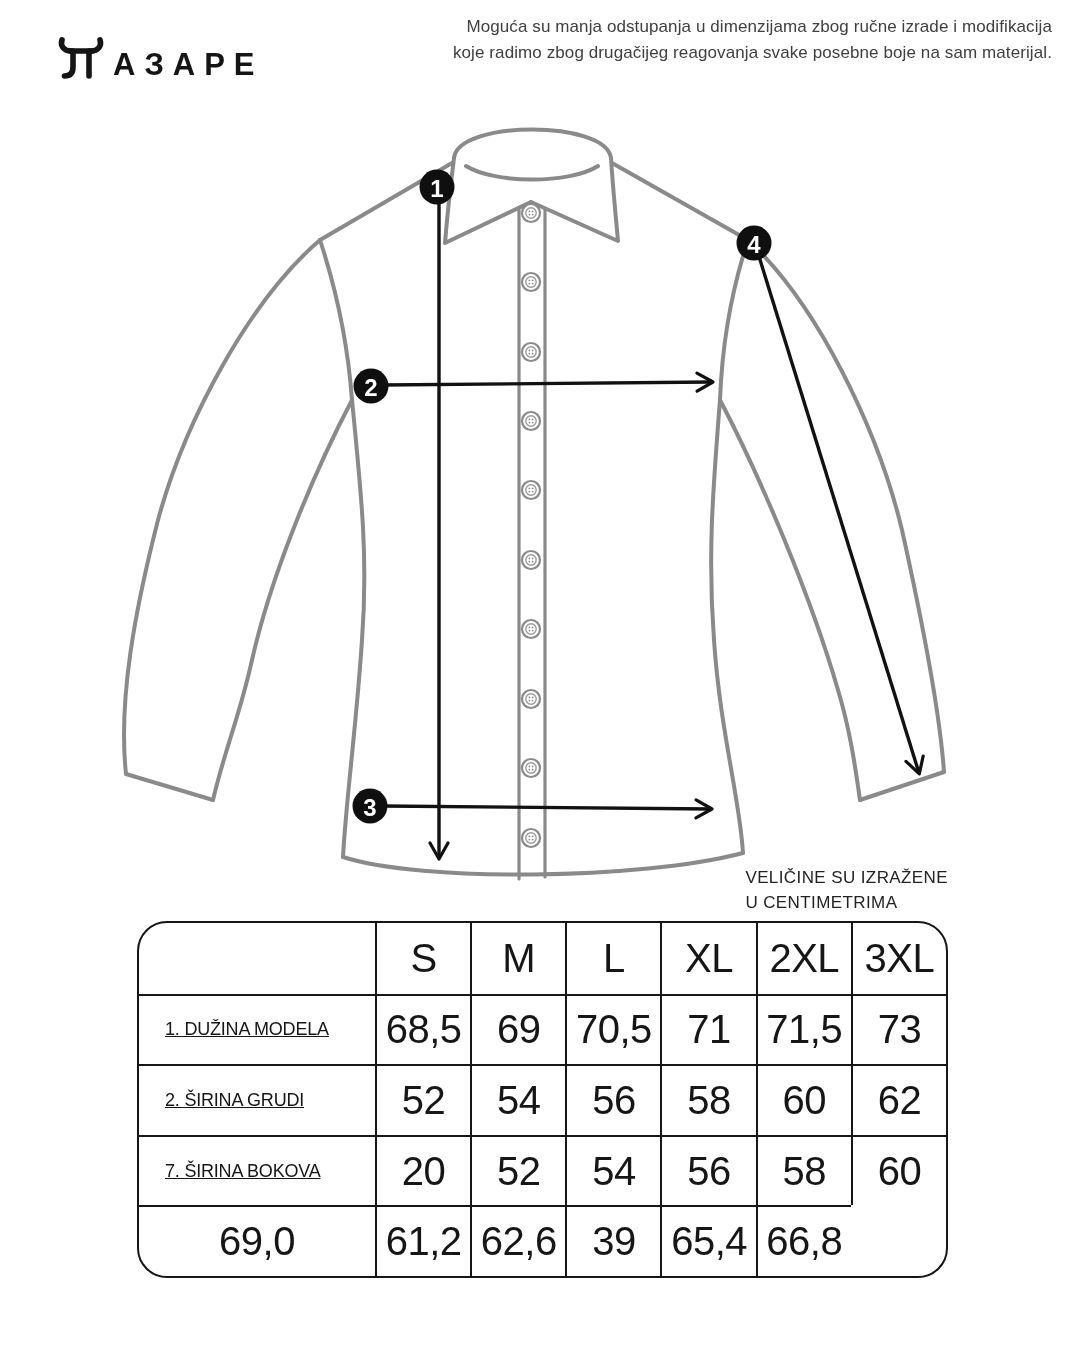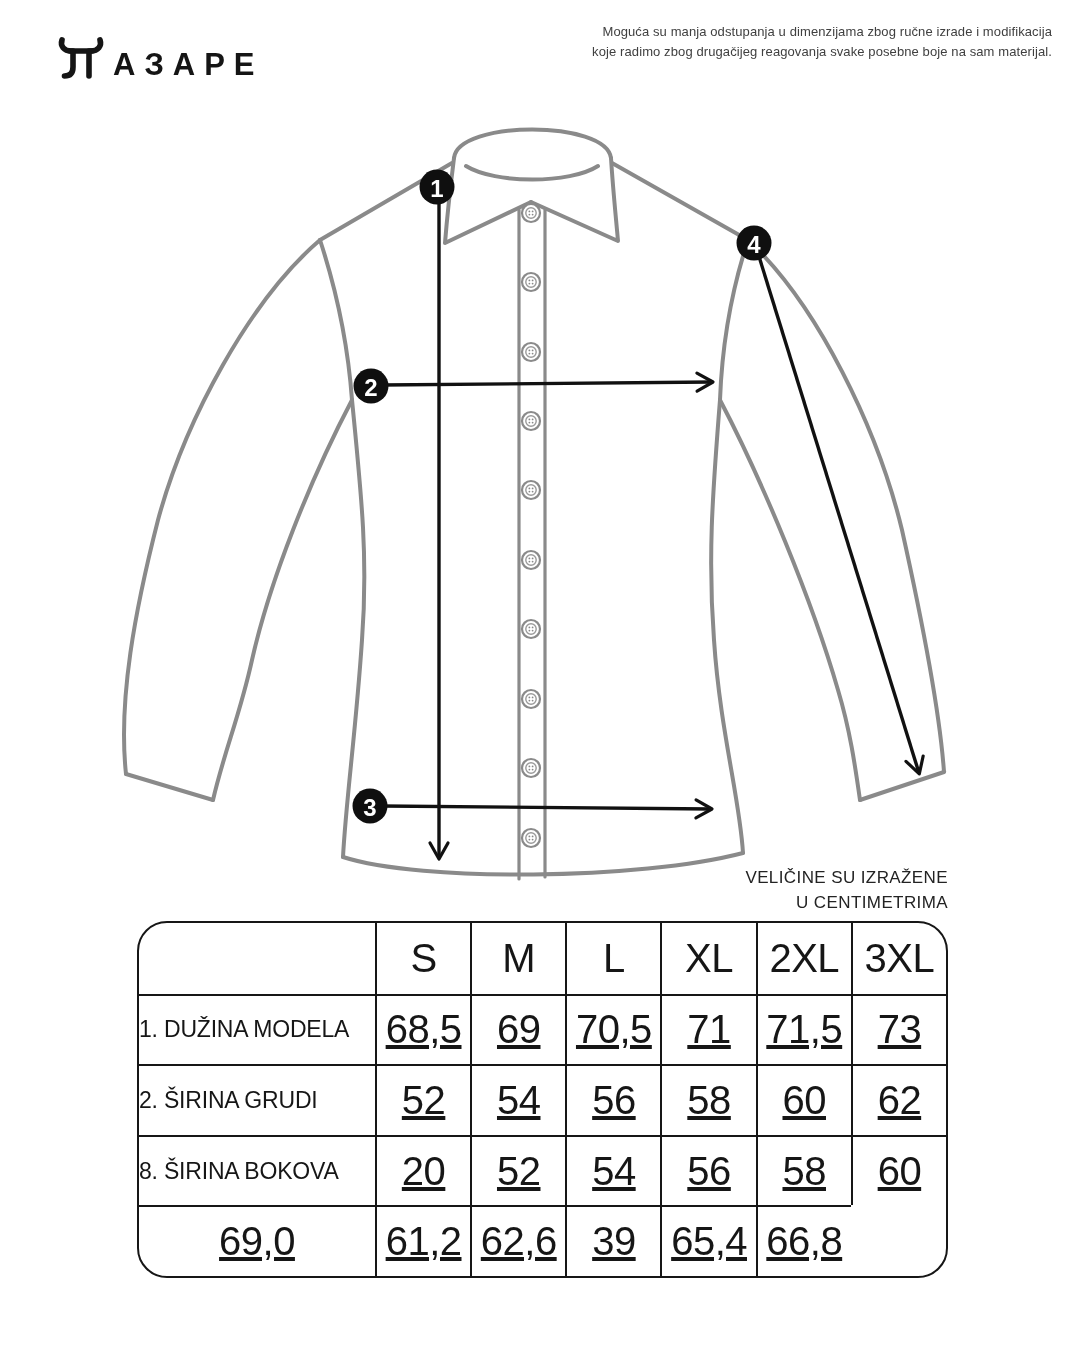--- a/index.html
+++ b/index.html
@@ -1,42 +1,42 @@
 <!DOCTYPE html>
 <html><head>
 <meta charset="utf-8">
 <style>
   html,body{margin:0;padding:0;background:#ffffff;width:1080px;height:1350px;overflow:hidden;}
   body{font-family:"Liberation Sans", sans-serif;color:#161616;position:relative;}
   .page{position:absolute;inset:0;background:#fff;}
 
   
   .logo{position:absolute;left:57px;top:34px;}
-  .disclaimer{position:absolute;right:28px;top:22px;text-align:right;font-size:13px;line-height:1.55;color:#404040;letter-spacing:.1px;}
+  .disclaimer{position:absolute;right:28px;top:14px;text-align:right;font-size:17px;line-height:1.55;color:#404040;letter-spacing:.1px;}
 
   
   .diagram-svg{position:absolute;left:0;top:0;width:1080px;height:920px;}
 
   
-  .units-note{position:absolute;right:132px;top:866px;text-align:right;font-size:17px;line-height:1.45;color:#232323;letter-spacing:.4px;}
+  .units-note{position:absolute;right:132px;top:866px;text-align:left;font-size:17px;line-height:1.45;color:#232323;letter-spacing:.4px;}
 
   
   .size-table{
     position:absolute;left:137px;top:921px;width:811px;height:357px;
     border:2.5px solid #161616;border-radius:30px;overflow:hidden;background:#fff;
     display:grid;grid-template-columns:236px repeat(6,1fr);grid-auto-rows:1fr;
     box-sizing:border-box;
   }
   .cell{border-left:2px solid #161616;border-top:2px solid #161616;
     display:flex;align-items:center;justify-content:center;box-sizing:border-box;}
   .cell:nth-child(-n+7){border-top:none;}
   .cell:nth-child(7n+1){border-left:none;}
   .cell.head{font-size:40px;letter-spacing:-.5px;}
-  .cell.val{font-size:40px;letter-spacing:-.5px;text-decoration:underline;}
-  .cell.lbl{justify-content:flex-start;font-size:23px;letter-spacing:-.2px;}
+  .cell.val{font-size:40px;letter-spacing:-.5px;}
+  .cell.lbl{justify-content:flex-start;padding-left:26px;font-size:18px;letter-spacing:-.2px;text-decoration:underline;}
 </style>
 </head>
 <body>
 
 <div class="page">
 
   <div class="logo">
     <svg width="230" height="48" viewBox="0 0 230 48">
       <g fill="none" stroke="#151515" stroke-width="5.6" stroke-linecap="round" stroke-linejoin="round">
         <path d="M13,17 L35,17"></path>
@@ -163,21 +163,21 @@
     <div class="cell val">73</div>
 
     <div class="cell lbl">2. ŠIRINA GRUDI</div>
     <div class="cell val">52</div>
     <div class="cell val">54</div>
     <div class="cell val">56</div>
     <div class="cell val">58</div>
     <div class="cell val">60</div>
     <div class="cell val">62</div>
 
-    <div class="cell lbl">8. ŠIRINA BOKOVA</div>
+    <div class="cell lbl">7. ŠIRINA BOKOVA</div>
     <div class="cell val">20</div>
     <div class="cell val">52</div>
     <div class="cell val">54</div>
     <div class="cell val">56</div>
     <div class="cell val">58</div>
     <div class="cell val">60</div>
 
     <div class="cell val">69,0</div>
     <div class="cell val">61,2</div>
     <div class="cell val">62,6</div>

